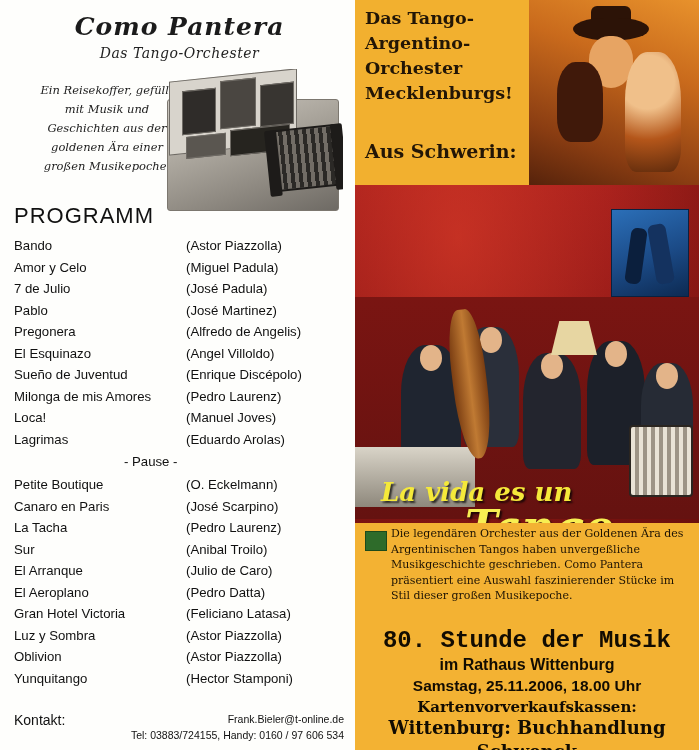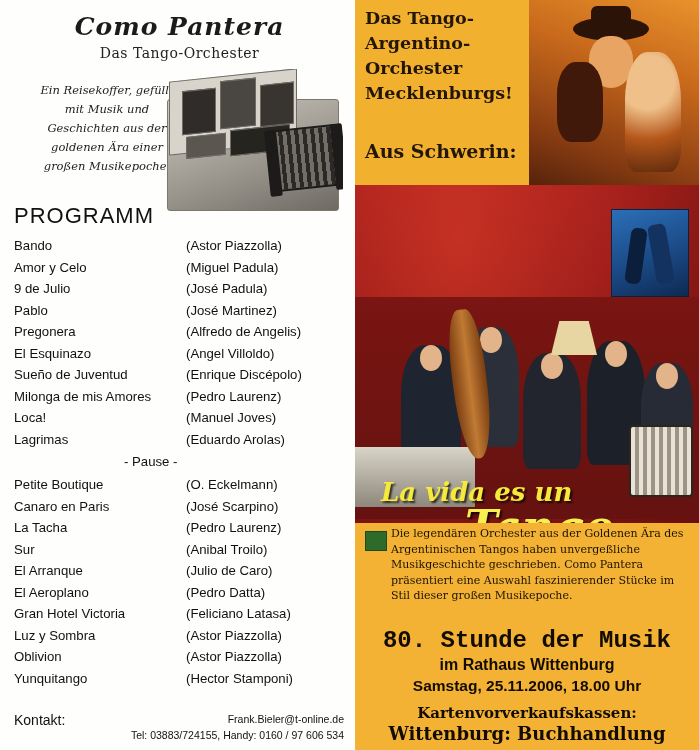--- a/index.html
+++ b/index.html
@@ -28,20 +28,21 @@
   .ensemble-name {
     font-family: "DejaVu Serif", serif;
     font-weight: bold;
     font-size: 25px;
     letter-spacing: 1px;
     color: #1b1b1b;
     font-style: italic;
   }
   .ensemble-sub {
     font-family: "DejaVu Serif", serif;
+    font-style: italic;
     font-size: 14px;
     color: #222;
     margin-top: 4px;
     letter-spacing: 0.5px;
   }
 
   .intro-wrap {
     position: relative;
     height: 132px;
     margin-top: 8px;
@@ -378,21 +379,21 @@
     font-weight: bold;
     font-size: 15.5px;
     color: #120c02;
     margin-top: 3px;
   }
   .foot-4 {
     font-family: "DejaVu Serif", serif;
     font-weight: bold;
     font-size: 15px;
     color: #120c02;
-    margin-top: 9px;
+    margin-top: 3px;
   }
   .foot-row {
     font-family: "DejaVu Serif", serif;
     font-weight: bold;
     font-size: 18px;
     color: #120c02;
     line-height: 1.35;
   }
   .foot-row .city { }
 </style>
@@ -428,21 +429,21 @@
     <div class="prog-list">
       <div class="prog-row">
         <span class="piece">Bando</span>
         <span class="composer">(Astor Piazzolla)</span>
       </div>
       <div class="prog-row">
         <span class="piece">Amor y Celo</span>
         <span class="composer">(Miguel Padula)</span>
       </div>
       <div class="prog-row">
-        <span class="piece">9 de Julio</span>
+        <span class="piece">7 de Julio</span>
         <span class="composer">(José Padula)</span>
       </div>
       <div class="prog-row">
         <span class="piece">Pablo</span>
         <span class="composer">(José Martinez)</span>
       </div>
       <div class="prog-row">
         <span class="piece">Pregonera</span>
         <span class="composer">(Alfredo de Angelis)</span>
       </div>

